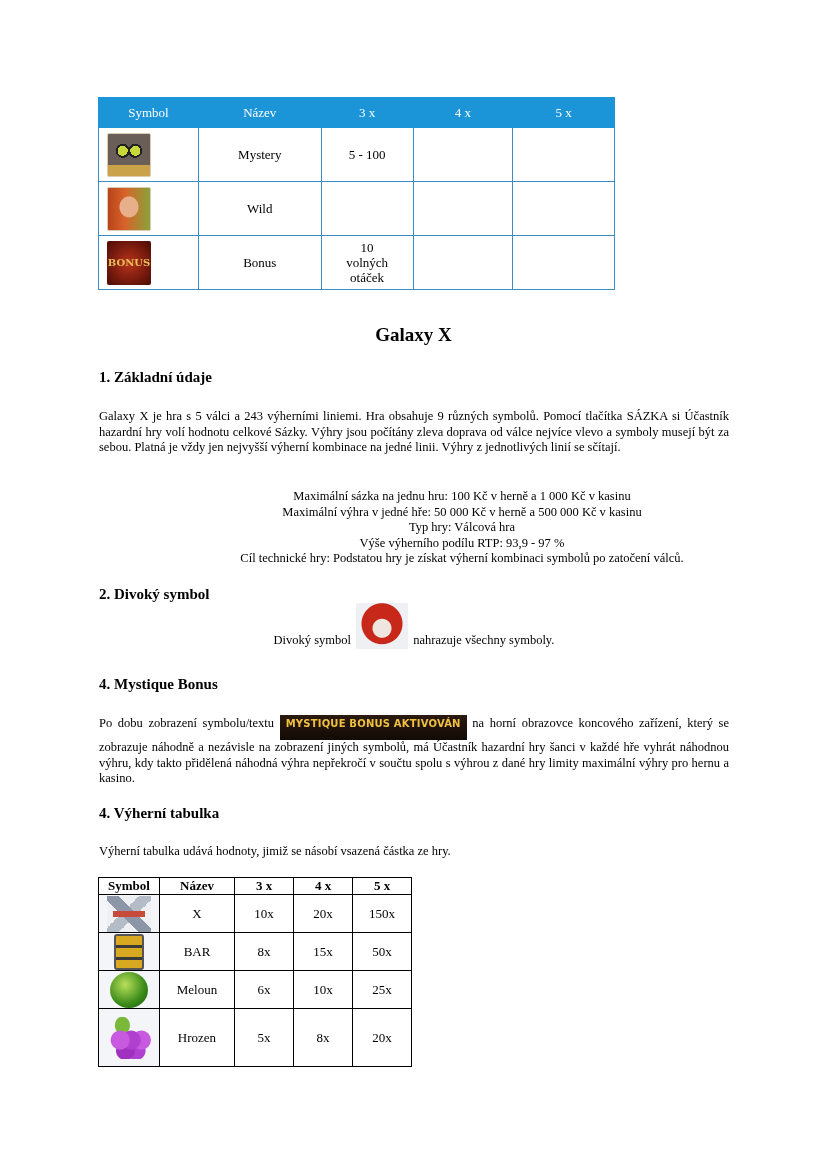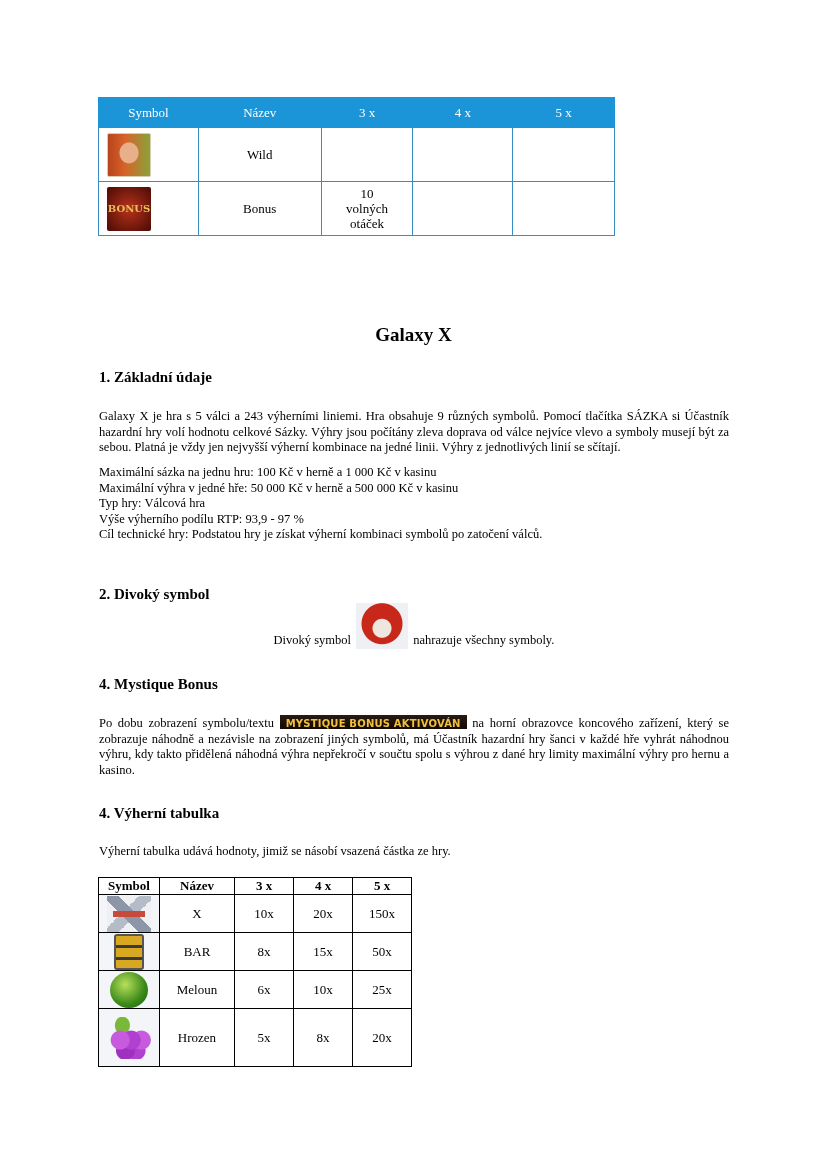--- a/index.html
+++ b/index.html
@@ -18,21 +18,21 @@
   .wild { background: radial-gradient(ellipse at 50% 45%, #e8b08a 0 9px, transparent 10px), linear-gradient(90deg, #b8441a, #d8622a 40%, #8aa23a 100%); border: 1px solid #d9cbb0; }
   .bonus { background: radial-gradient(circle at 50% 50%, #b8331a, #4a0a05); color: #e8c05a; font-size: 10px; font-weight: bold; text-align: center; line-height: 44px; font-family: "DejaVu Serif", serif; }
 
   
   .doc-title { position: absolute; left: 0; width: 827px; top: 324px; text-align: center; font-size: 19px; font-weight: bold; }
   .h2 { position: absolute; left: 99px; font-size: 15px; font-weight: bold; }
   .para { position: absolute; left: 99px; width: 630px; font-size: 12.5px; line-height: 15.6px; text-align: justify; }
   .list-line { display: block; }
 
   .jester { display: inline-block; width: 52px; height: 46px; vertical-align: bottom; margin: 0 2px; background: radial-gradient(circle at 50% 55%, #f0e6e0 0 9px, transparent 10px), radial-gradient(circle at 50% 45%, #c8281a 0 20px, transparent 21px), #eef0f4; }
-  .mystique-badge { display: inline-block; background: linear-gradient(#2a1a10, #120a05); color: #f0c040; font-family: "DejaVu Sans", sans-serif; font-weight: bold; font-size: 10px; padding: 1px 6px; height: 14px; line-height: 15px; vertical-align: baseline; letter-spacing: 0.2px; }
+  .mystique-badge { display: inline-block; background: linear-gradient(#2a1a10, #120a05); color: #f0c040; font-family: "DejaVu Sans", sans-serif; font-weight: bold; font-size: 10px; padding: 1px 6px; height: 25px; line-height: 15px; vertical-align: baseline; letter-spacing: 0.2px; }
 
   
   .pay-table { position: absolute; left: 98px; top: 877px; border-collapse: collapse; }
   .pay-table th { border: 1px solid #000; font-size: 13px; font-weight: bold; height: 17px; padding: 0; text-align: center; }
   .pay-table td { border: 1px solid #000; font-size: 13px; text-align: center; vertical-align: middle; }
   .pay-table tr.r td { height: 38px; }
   .pay-table tr.r:last-child td { height: 58px; }
   .pw1 { width: 61px; } .pw2 { width: 75px; } .pw3 { width: 59px; } .pw4 { width: 59px; } .pw5 { width: 59px; }
   .pay-ico { display: inline-block; width: 44px; height: 36px; vertical-align: middle; }
   .ico-x { background: linear-gradient(45deg, transparent 40%, #8c96a6 40% 60%, transparent 60%), linear-gradient(-45deg, transparent 40%, #b4bcc8 40% 60%, transparent 60%), #eef0f4; position: relative; }
@@ -50,20 +50,27 @@
     <tr>
       <th class="c1">Symbol</th>
       <th class="c2">Název</th>
       <th class="c3">3 x</th>
       <th class="c4">4 x</th>
       <th class="c5">5 x</th>
     </tr>
   </thead>
   <tbody>
     <tr>
+      <td class="sym"><span class="sym-img owl"></span></td>
+      <td>Mystery</td>
+      <td>5 - 100</td>
+      <td></td>
+      <td></td>
+    </tr>
+    <tr>
       <td class="sym"><span class="sym-img wild"></span></td>
       <td>Wild</td>
       <td></td>
       <td></td>
       <td></td>
     </tr>
     <tr>
       <td class="sym"><span class="sym-img bonus">BONUS</span></td>
       <td>Bonus</td>
       <td>
@@ -74,21 +81,21 @@
       <td></td>
       <td></td>
     </tr>
   </tbody>
 </table>
 
 <div class="doc-title">Galaxy X</div>
 
 <div class="h2" style="top:369px;">1. Základní údaje</div>
 <div class="para" style="top:409px;">Galaxy X je hra s 5 válci a 243 výherními liniemi. Hra obsahuje 9 různých symbolů. Pomocí tlačítka SÁZKA si Účastník hazardní hry volí hodnotu celkové Sázky. Výhry jsou počítány zleva doprava od válce nejvíce vlevo a symboly musejí být za sebou. Platná je vždy jen nejvyšší výherní kombinace na jedné linii. Výhry z jednotlivých linií se sčítají.</div>
-<div class="para" style="top:465px; text-align:left;">
+<div class="para" style="top:489px; text-align:center;margin-left:48px;">
   <span class="list-line">Maximální sázka na jednu hru: 100 Kč v herně a 1 000 Kč v kasinu</span>
   <span class="list-line">Maximální výhra v jedné hře: 50 000 Kč v herně a 500 000 Kč v kasinu</span>
   <span class="list-line">Typ hry: Válcová hra</span>
   <span class="list-line">Výše výherního podílu RTP: 93,9 - 97 %</span>
   <span class="list-line">Cíl technické hry: Podstatou hry je získat výherní kombinaci symbolů po zatočení válců.</span>
 </div>
 
 <div class="h2" style="top:586px;">2. Divoký symbol</div>
 <div class="para" style="top:603px; text-align:center;">
   <span>Divoký symbol</span>

